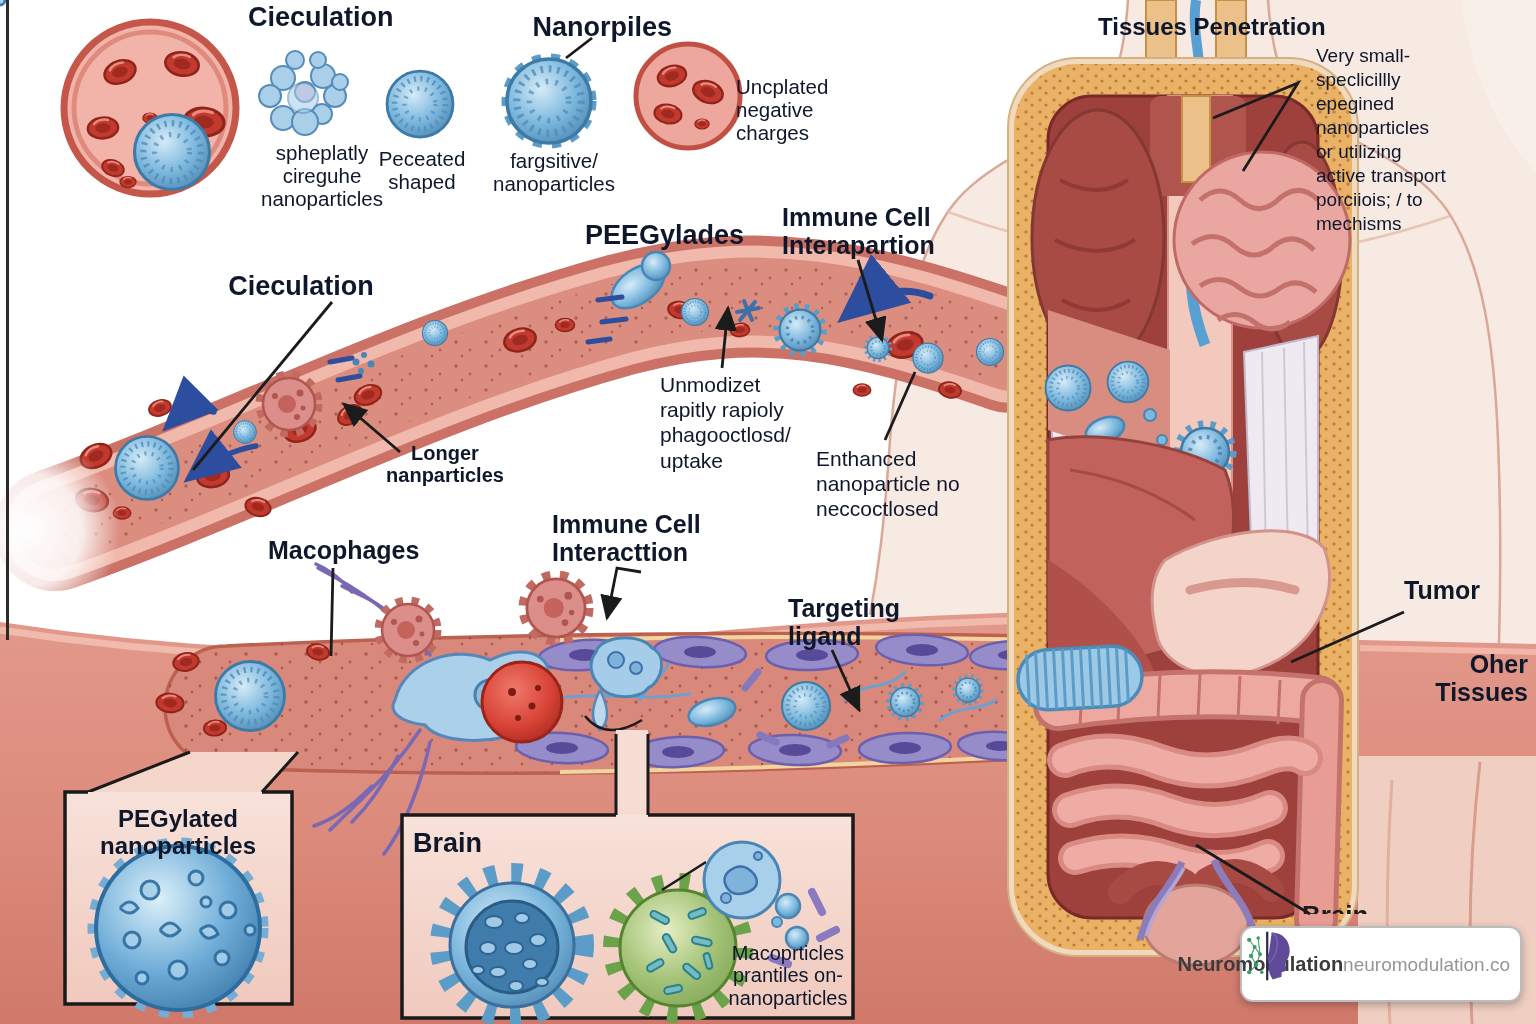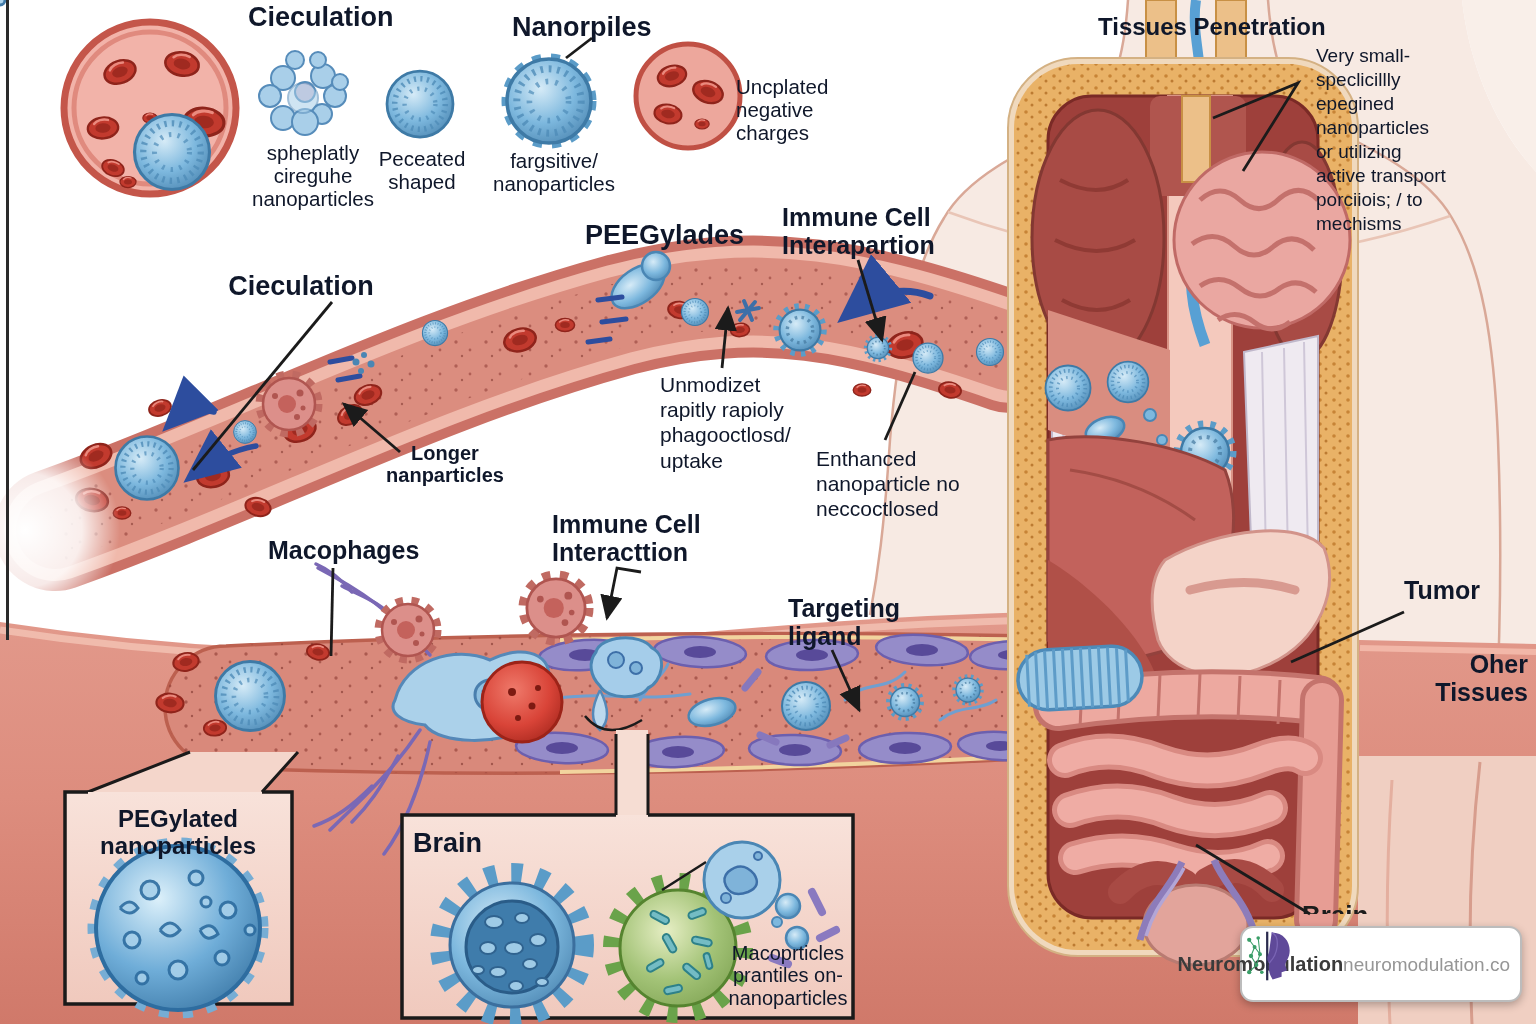--- a/index.html
+++ b/index.html
@@ -485,22 +485,22 @@
   <path d="M333,568 L331,656"></path>
   <path d="M641,572 L617,568 L607,618" marker-end="url(#mk)"></path>
   <path d="M832,650 L859,710" marker-end="url(#mk)"></path>
   <path d="M1404,612 L1291,662"></path>
   <polyline points="1213,118 1298,83 1243,171"></polyline>
   <path d="M1196,845 L1310,914"></path>
 </g>
 </svg>
 
 <div class="lbl b" style="left:248px;top:2px;width:240px;font-size:27px;">Cieculation</div>
-<div class="lbl b" style="left:512px;top:12px;width:160px;text-align:left;font-size:27px;">Nanorpiles</div>
-<div class="lbl" style="left:238px;top:142px;width:150px;text-align:center;font-size:20.5px;">spheplatly
+<div class="lbl b" style="left:512px;top:12px;width:160px;text-align:right;font-size:27px;">Nanorpiles</div>
+<div class="lbl" style="left:247px;top:142px;width:150px;text-align:center;font-size:20.5px;">spheplatly
 cireguhe
 nanoparticles</div>
 <div class="lbl" style="left:352px;top:148px;width:140px;text-align:center;font-size:20.5px;">Peceated
 shaped</div>
 <div class="lbl" style="left:488px;top:150px;width:132px;text-align:center;font-size:20.5px;">fargsitive/
 nanoparticles</div>
 <div class="lbl" style="left:736px;top:76px;width:120px;font-size:20.5px;">Uncplated
 negative
 charges</div>
 

